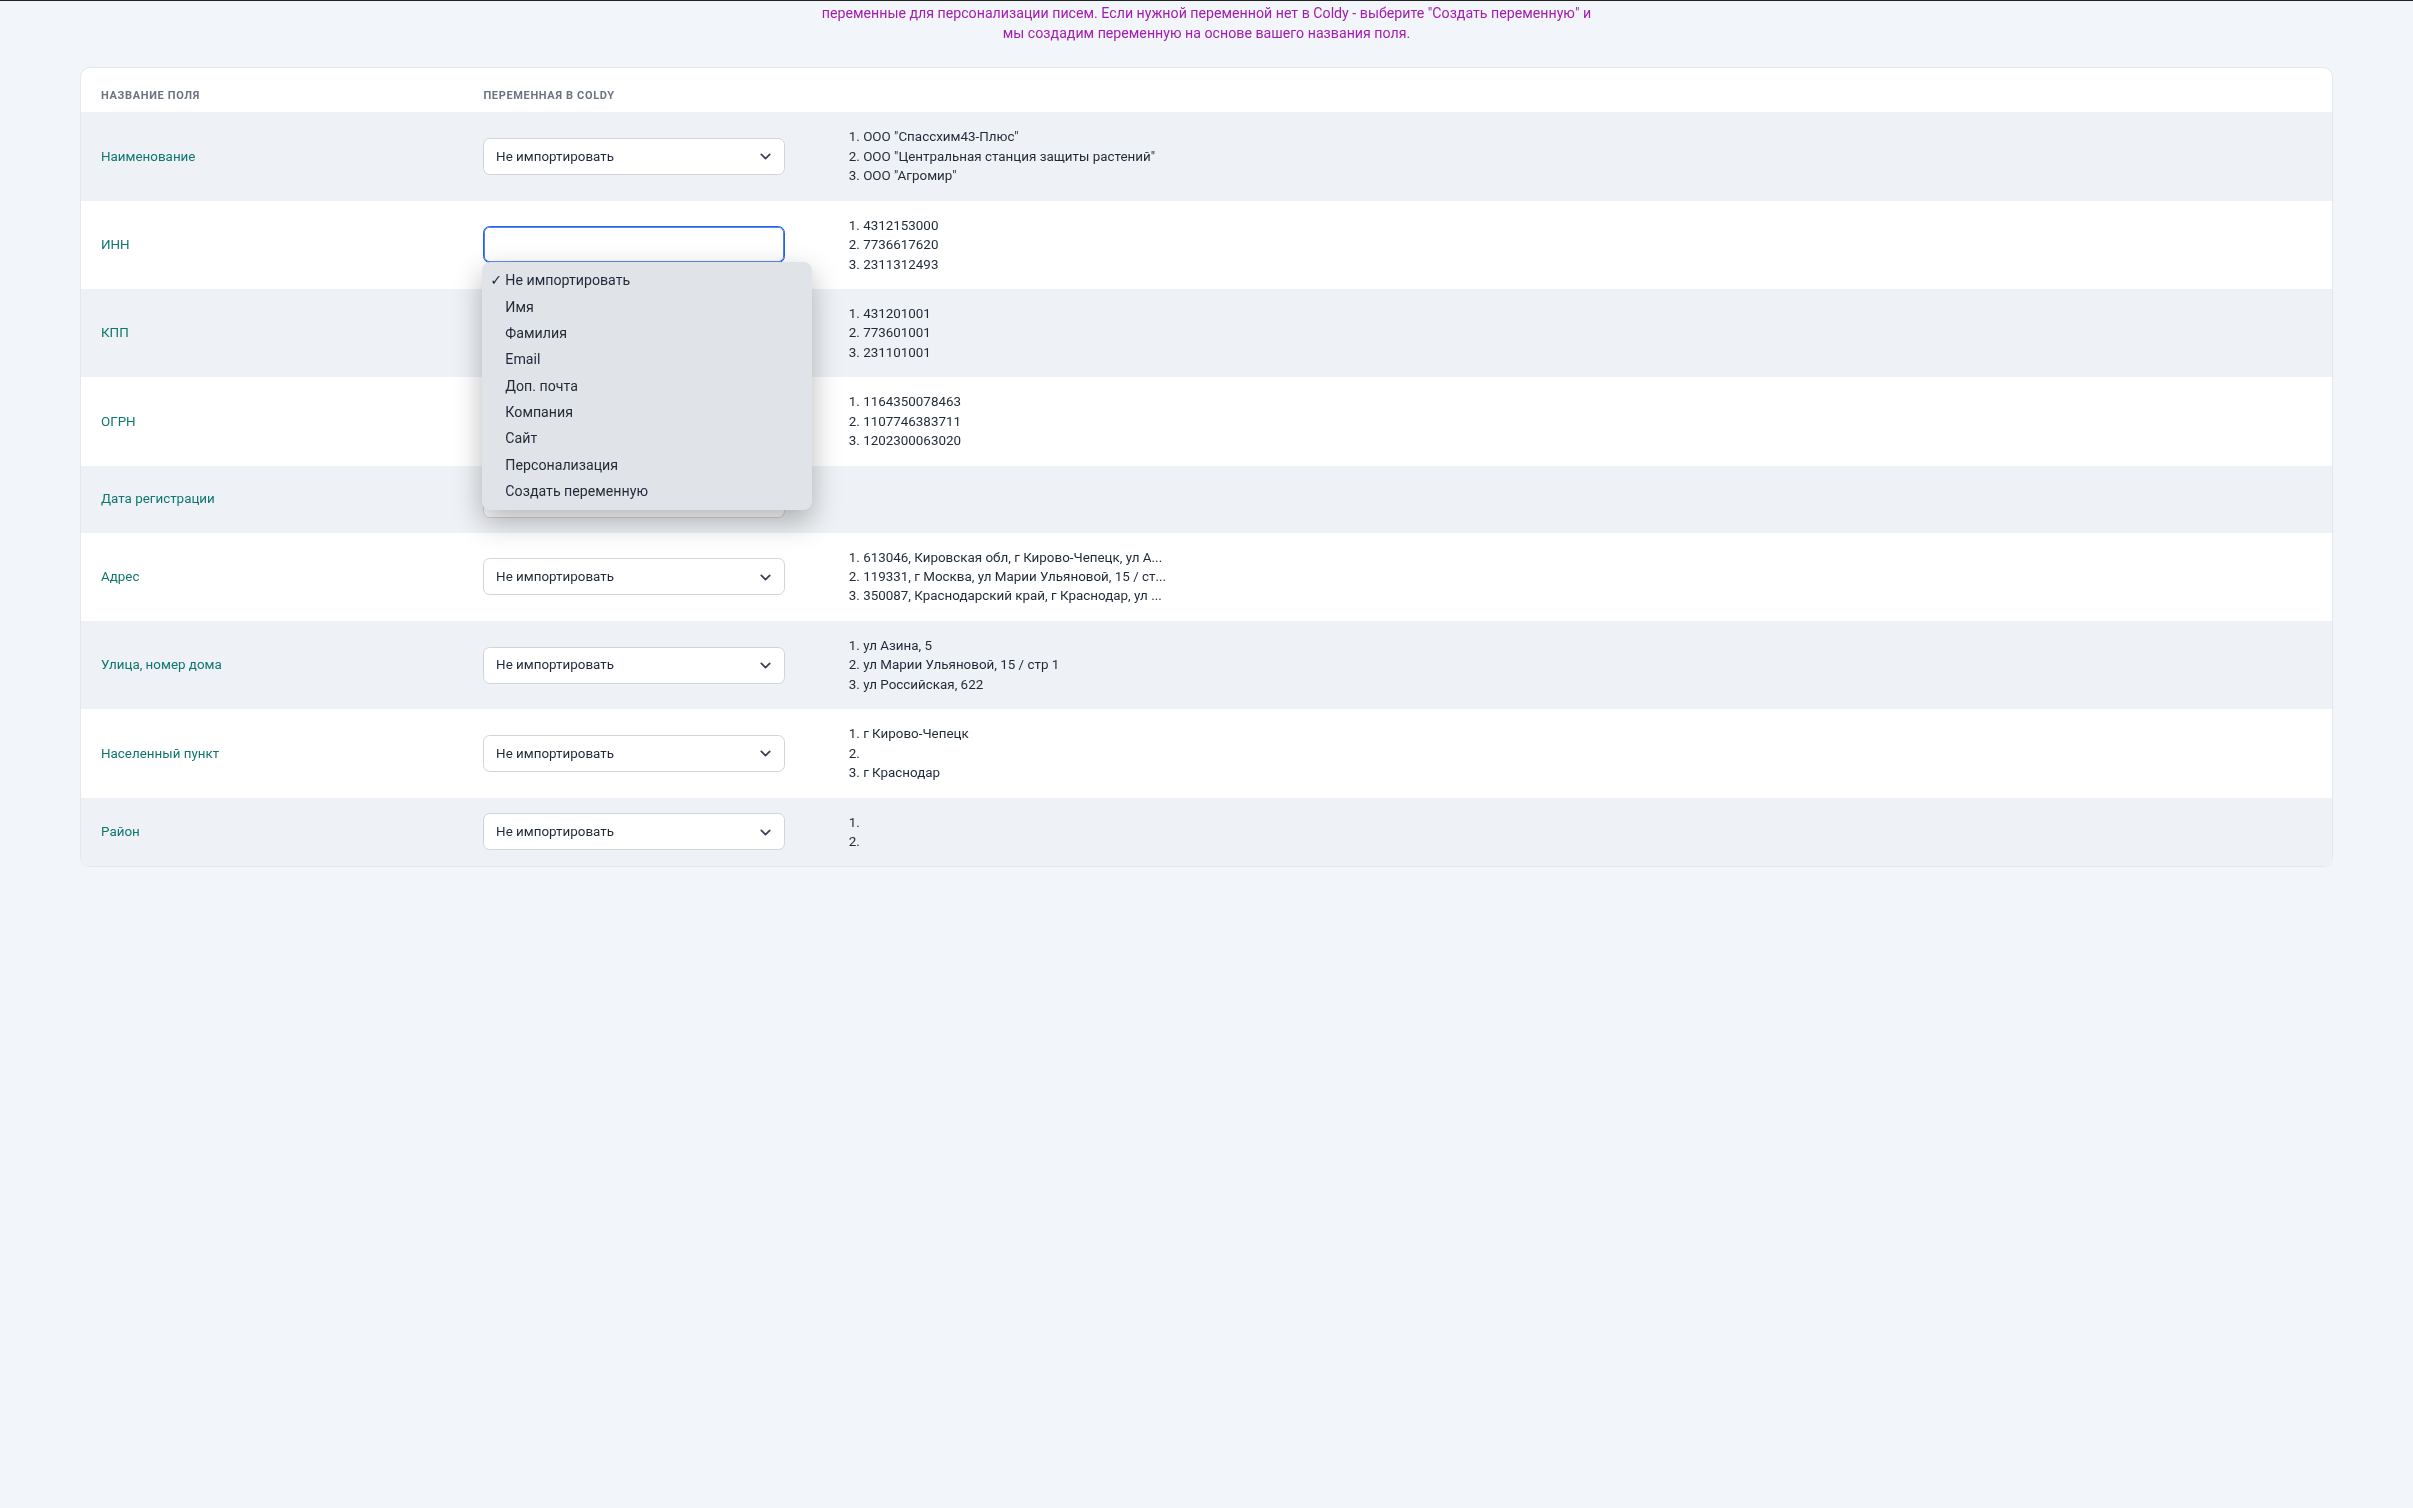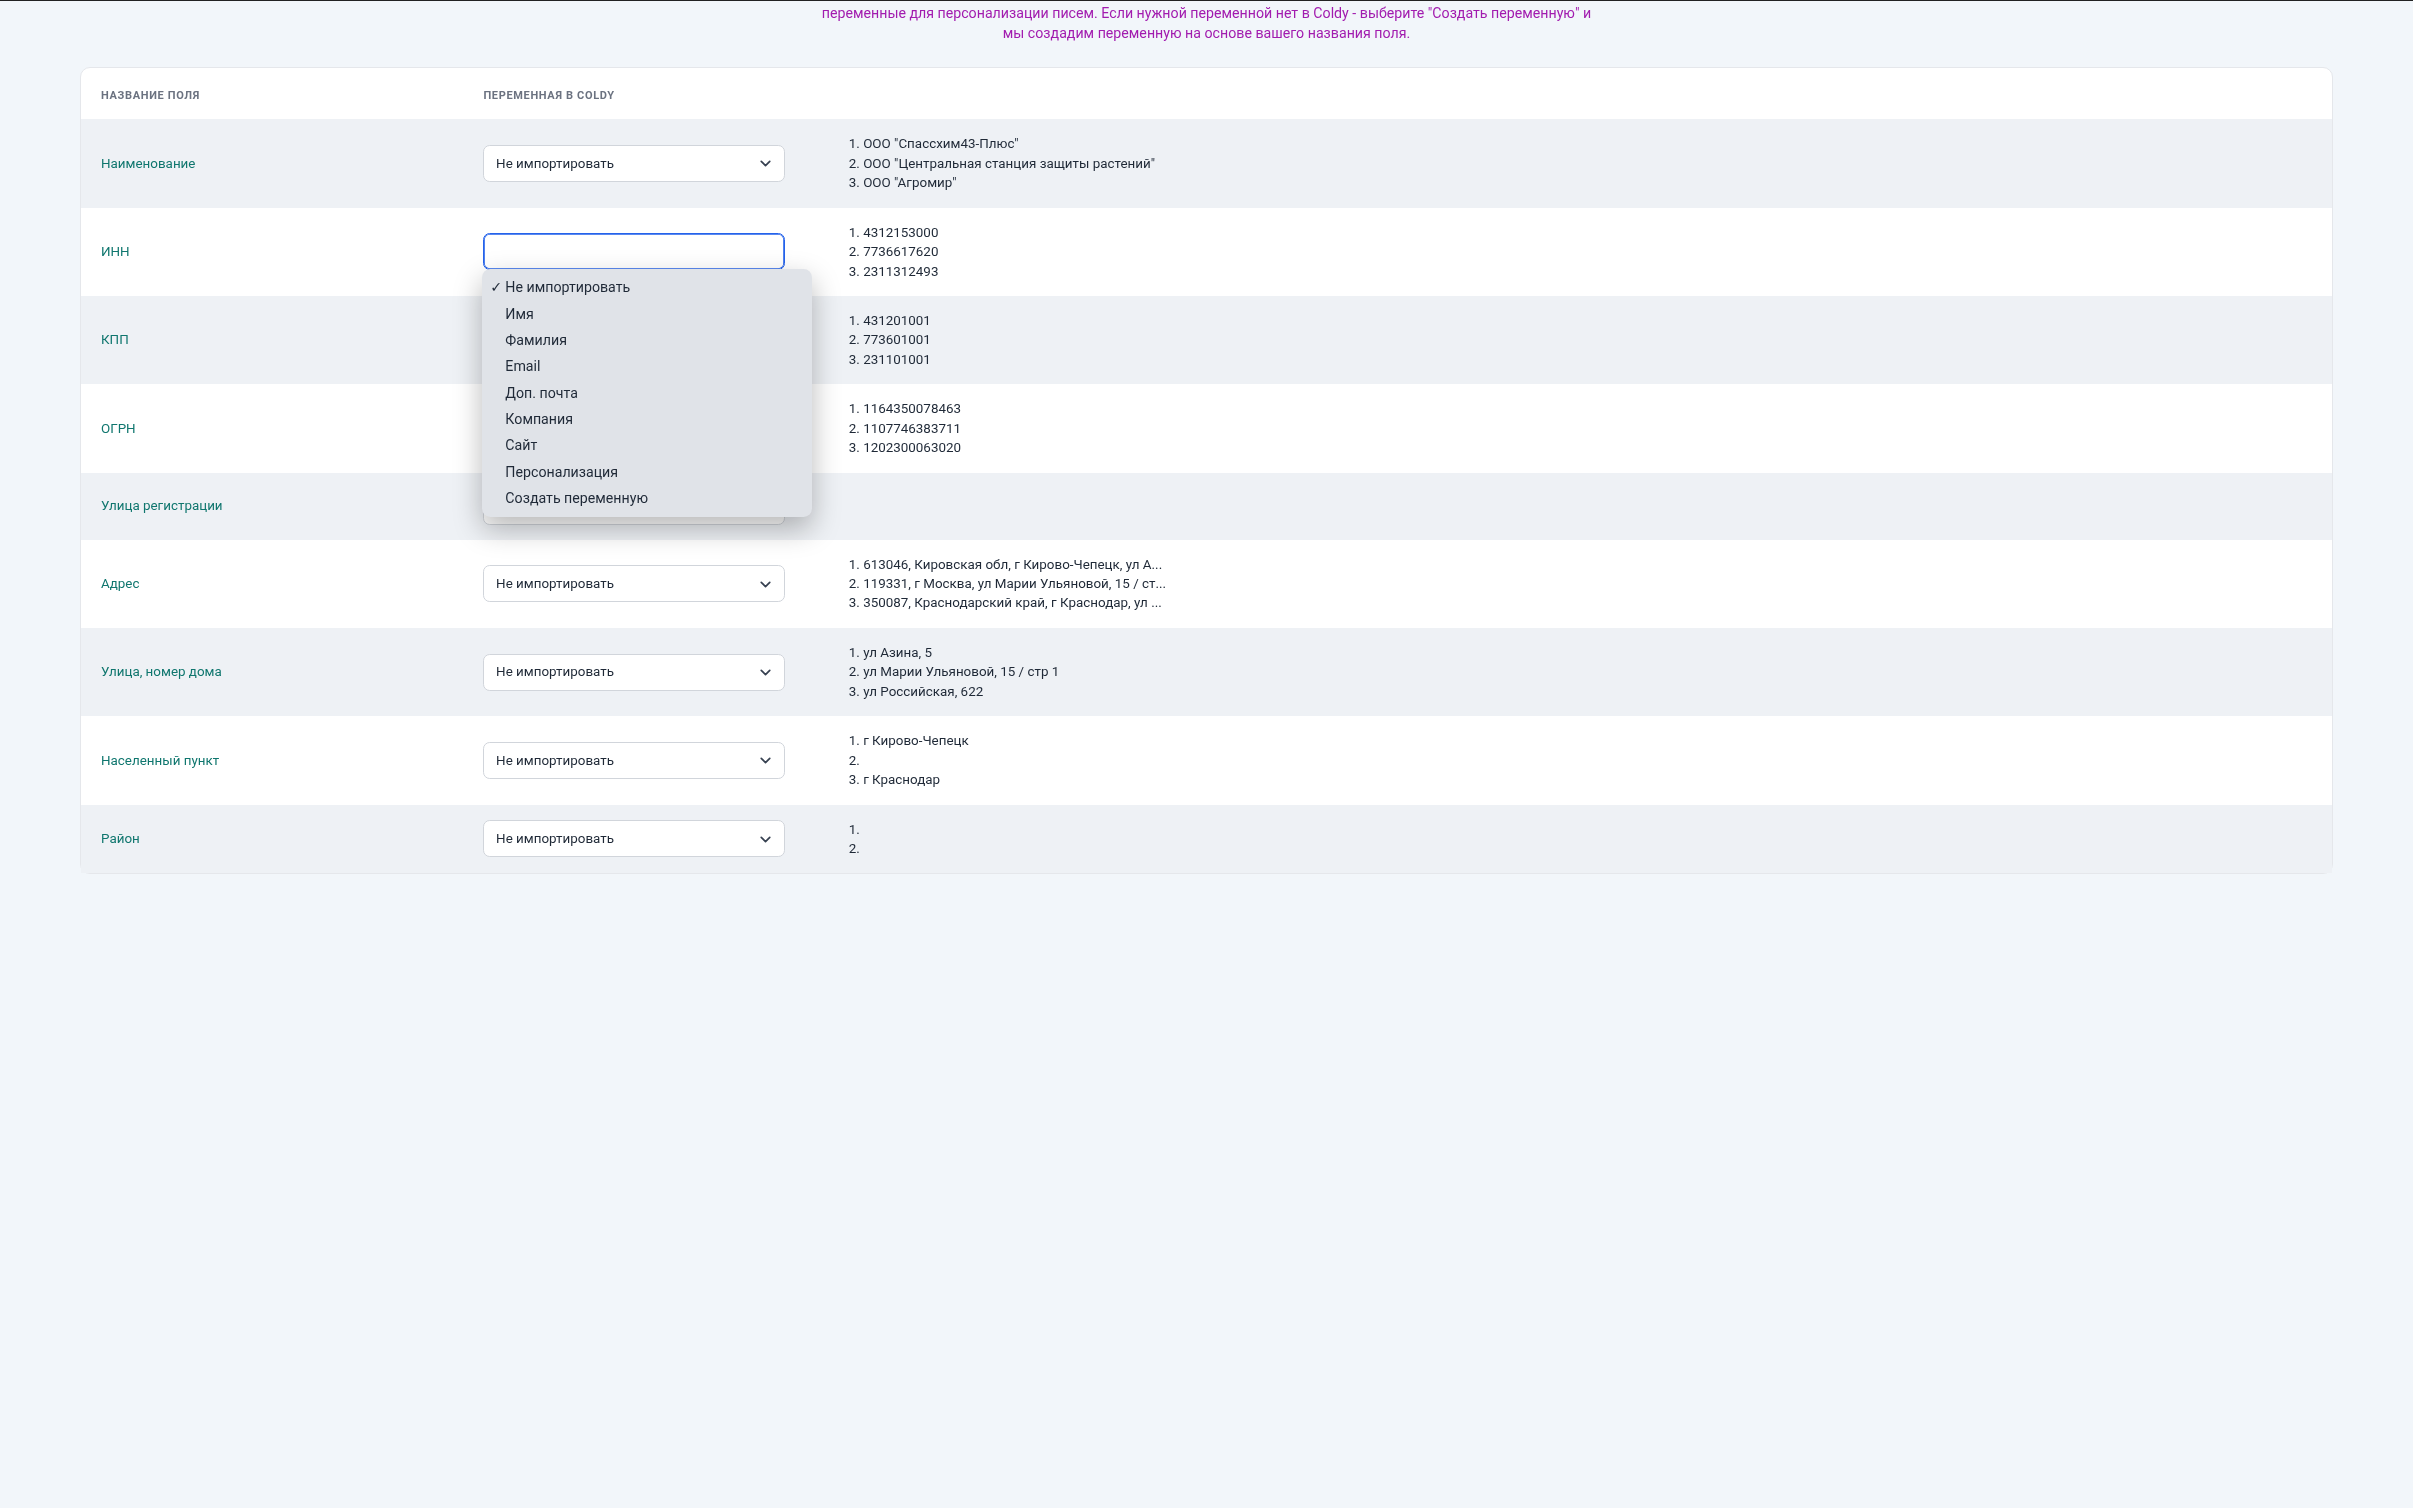--- a/index.html
+++ b/index.html
@@ -29,21 +29,21 @@
   .row {
     display: grid;
     grid-template-columns: 369px 352px 1fr;
     align-items: center;
     padding: 15px 20px;
     gap: 13.4px;
     position: relative;
   }
   .row.alt { background: #eef1f5; }
   .header-row {
-    padding: 20px 20px 15px;
+    padding: 20px 20px 8px;
     gap: 13.4px;
   }
   .th {
     font-size: 11px;
     letter-spacing: 0.06em;
     color: #6b7280;
     font-weight: 700;
     text-transform: uppercase;
   }
   .field-name {
@@ -222,21 +222,21 @@
               <span>Не импортировать</span>
             </div>
           </div>
           <div class="preview">
             <div>1. 1164350078463</div>
             <div>2. 1107746383711</div>
             <div>3. 1202300063020</div>
           </div>
         </div>
         <div class="row alt">
-          <div class="field-name">Улица регистрации</div>
+          <div class="field-name">Дата регистрации</div>
           <div class="col-variable">
             <div class="select">
               <span>Не импортировать</span>
               <span class="chevron">
                 <svg viewBox="0 0 20 20" fill="none" stroke="currentColor" stroke-width="2" stroke-linecap="round" stroke-linejoin="round">
                   <polyline points="5 8 10 13 15 8"></polyline>
                 </svg>
               </span>
             </div>
           </div>

